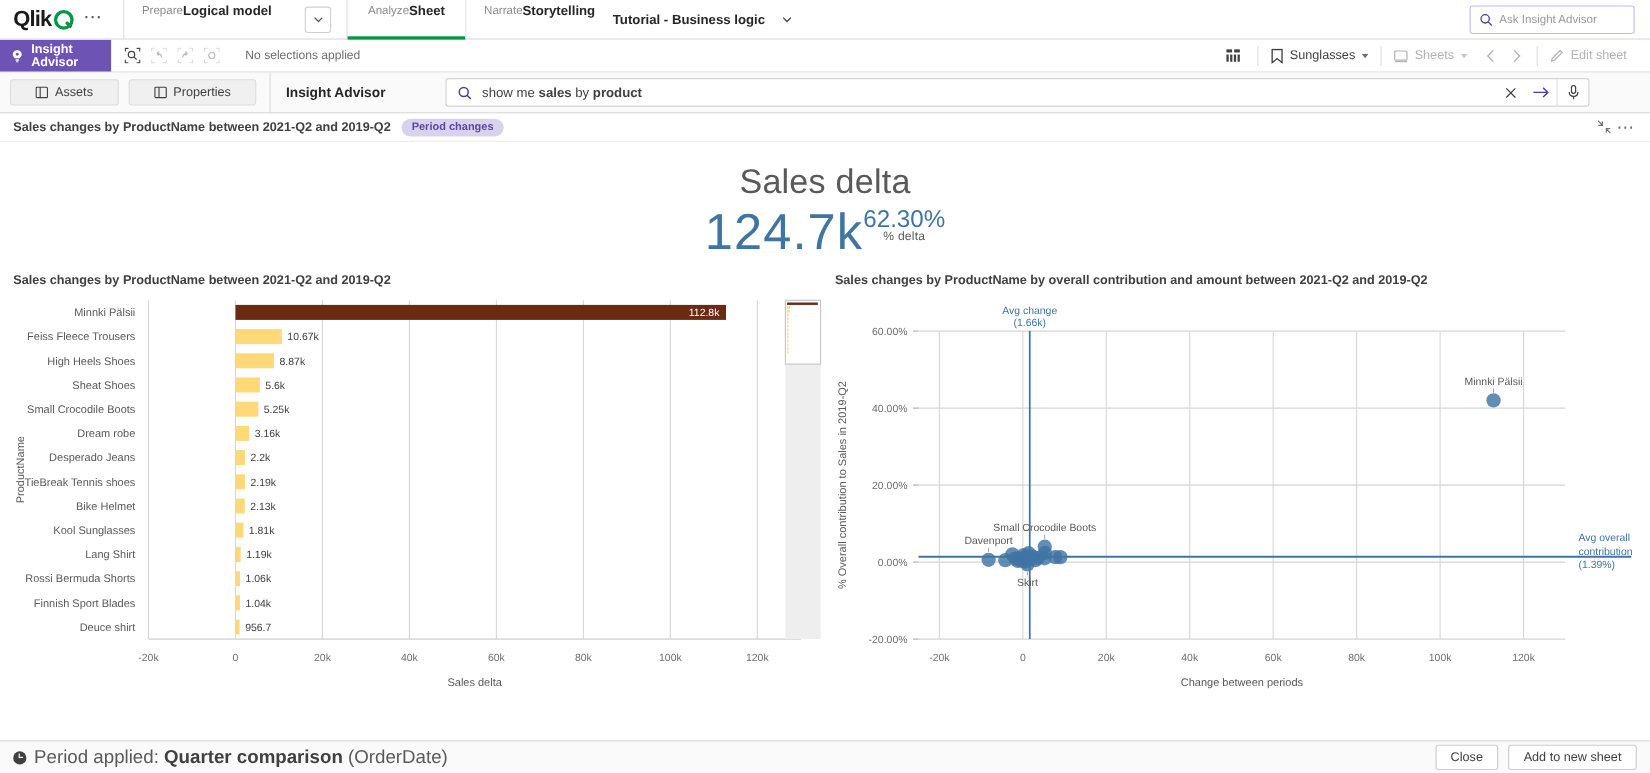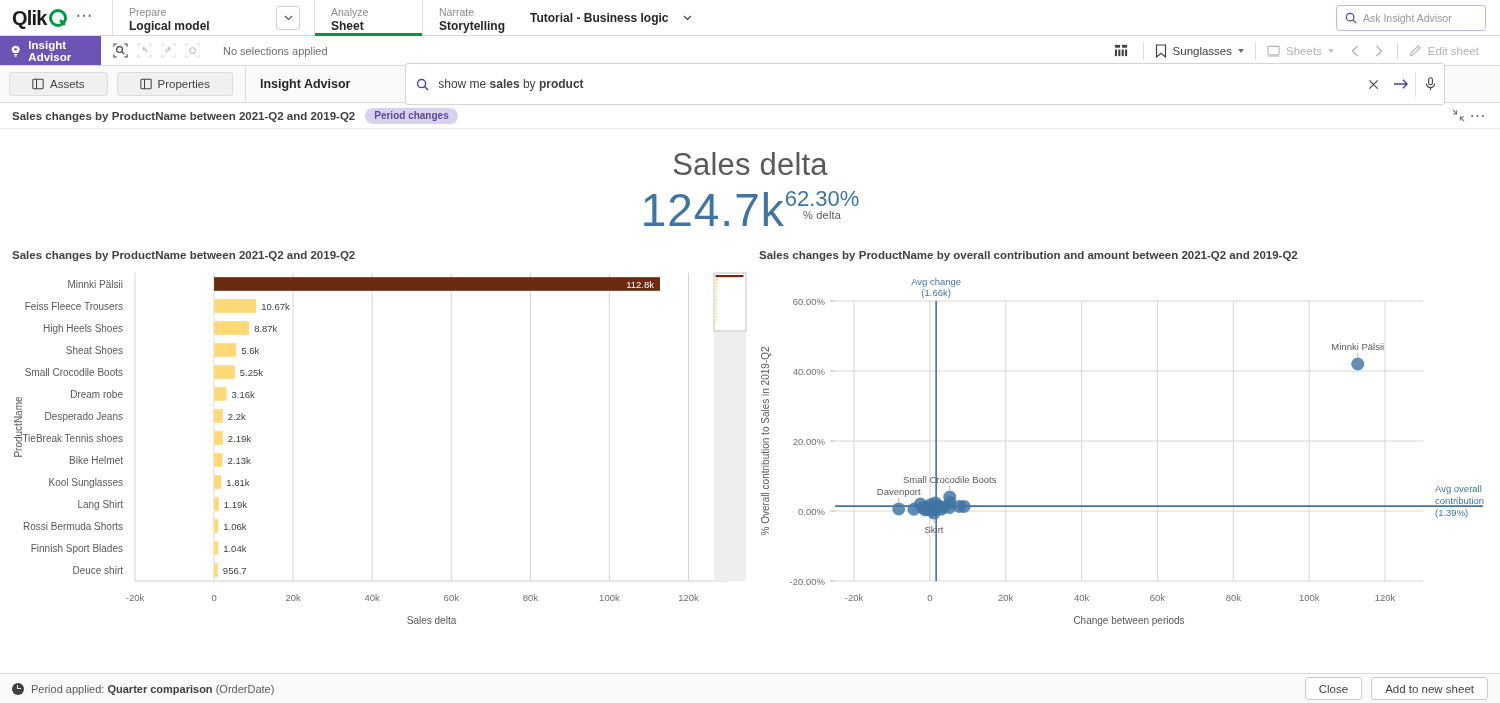--- a/index.html
+++ b/index.html
@@ -42,21 +42,21 @@
     transform: rotate(45deg); bottom: 0px; right: -2px;
     border-radius: 1px;
   }
   .hdr-dots {
     font-size: 17px; color: #595959; letter-spacing: 1px;
     cursor: pointer; line-height: 1; padding-bottom: 5px;
   }
   .hdr-nav-item {
     padding: 3px 16px 0 16px;
     border-left: 1px solid #e0e0e0;
-    display: flex; flex-direction: column; justify-content: center;
+    display: flex; flex-direction: row; justify-content: center;
     min-width: 108px; position: relative; cursor: pointer;
   }
   .hdr-nav-item.wide { min-width: 150px; }
   .hdr-nav-sub { font-size: 10.5px; color: #8c8c8c; line-height: 14px; }
   .hdr-nav-main { font-size: 12px; color: #262626; font-weight: 600; line-height: 15px; }
   .hdr-nav-item.active::after {
     content: ""; position: absolute; left: 0; right: 0; bottom: -1px;
     height: 3px; background: #009845;
   }
   .hdr-dd-btn {
@@ -118,21 +118,21 @@
     height: 24px; padding: 0 22px; margin-left: 9px;
     background: #f0f0f0; border: 1px solid #dcdcdc; border-radius: 3px;
     font-size: 11.5px; color: #404040; cursor: pointer;
   }
   .ia-sep { width: 1px; height: 37px; background: #d9d9d9; margin-left: 12px; }
   .ia-title { font-size: 12.5px; font-weight: 700; color: #262626; padding-left: 14px; }
   .search-wrap {
     flex: 1; display: flex; justify-content: center; padding-right: 0;
   }
   .search-box {
-    width: 1040px; height: 42px; background: #fff;
+    width: 1040px; height: 26px; background: #fff;
     border: 1px solid #d4d4d4; border-radius: 3px;
     display: flex; align-items: center; padding: 0 0 0 10px;
   }
   .search-text { flex: 1; font-size: 12px; color: #404040; padding-left: 9px; }
   .search-text b { font-weight: 700; }
   .sb-icon { width: 28px; height: 25px; display: flex; align-items: center; justify-content: center; cursor: pointer; }
   .sb-div { width: 1px; height: 25px; background: #e0e0e0; }
 
   
   #chart-head {
@@ -175,21 +175,21 @@
   .cat-label { font-size: 10px; fill: #595959; font-family: "Liberation Sans", sans-serif; }
   .pt-label { font-size: 9.5px; fill: #595959; font-family: "Liberation Sans", sans-serif; }
   .ref-label { font-size: 9.5px; fill: #3f74a3; font-family: "Liberation Sans", sans-serif; }
 
   
   #footer {
     position: absolute; bottom: 0; left: 0; width: 1500px; height: 30px;
     background: #fafafa; border-top: 1px solid #d9d9d9;
     display: flex; align-items: center; padding: 0 12px;
   }
-  .foot-text { font-size: 11px; color: #595959; margin-left: 7px; }
+  .foot-text { font-size: 17px; color: #595959; margin-left: 7px; }
   .foot-text b { font-weight: 700; color: #404040; }
   .foot-spacer { flex: 1; }
   .foot-btn {
     height: 23px; padding: 0 13px; margin-left: 9px;
     border: 1px solid #cccccc; border-radius: 3px; background: #fff;
     font-size: 11.5px; color: #404040; cursor: pointer;
     display: flex; align-items: center;
   }
   .clock {
     width: 12px; height: 12px; border-radius: 50%; background: #404040;

